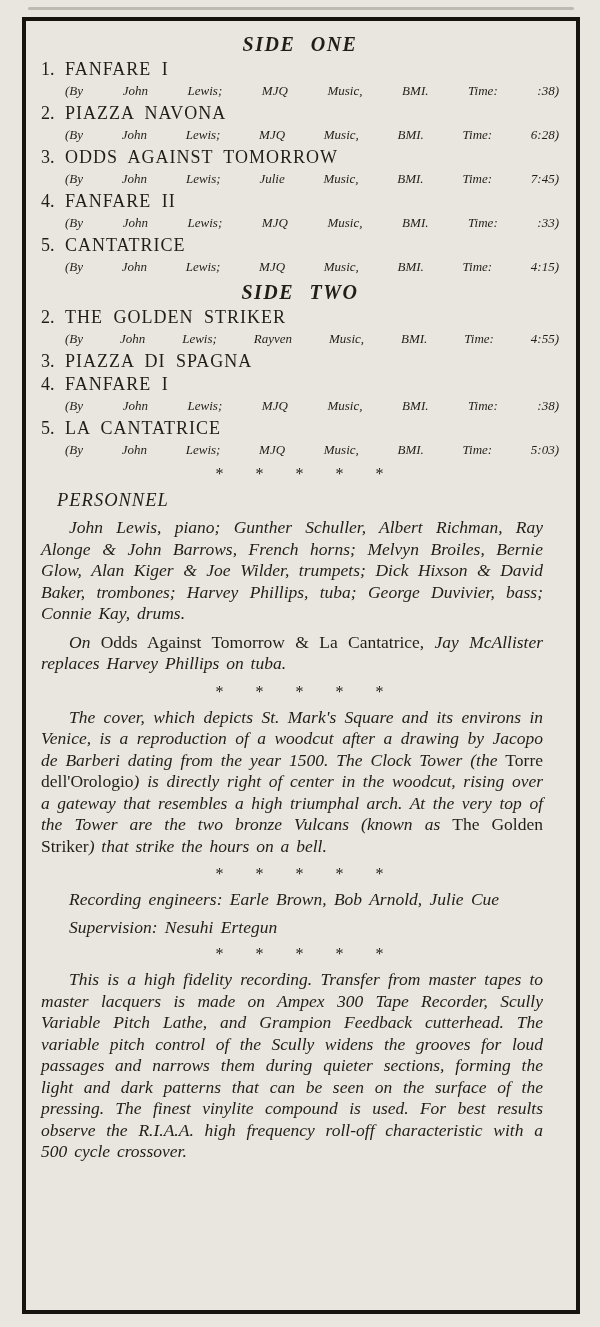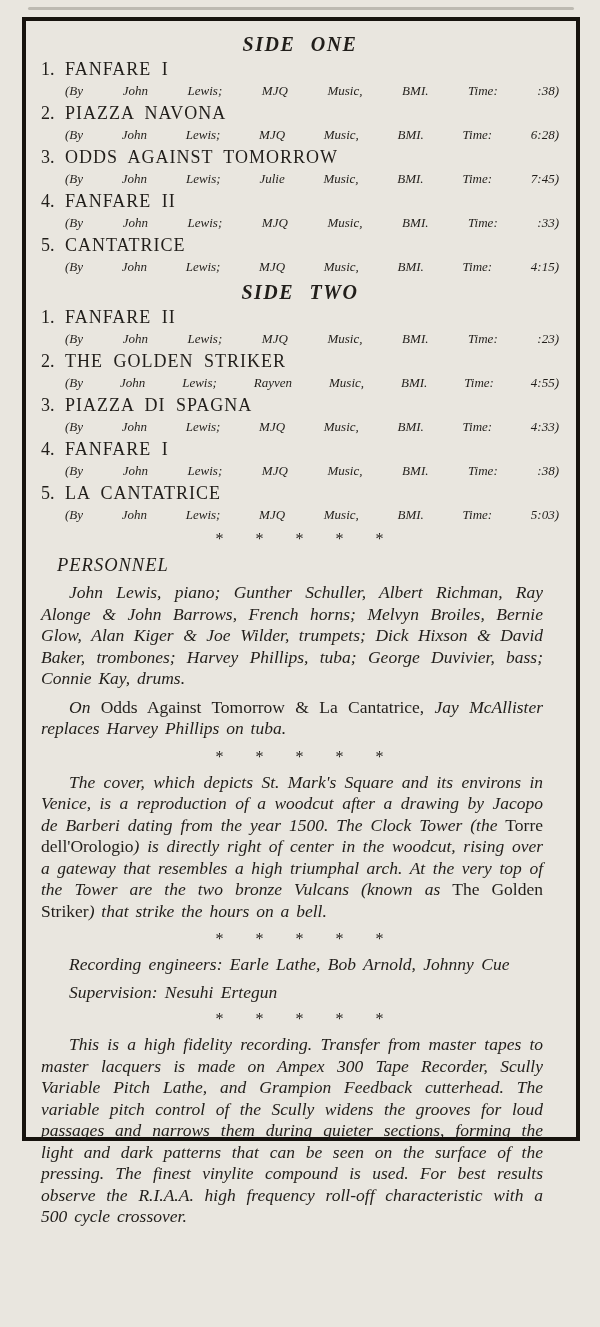--- a/index.html
+++ b/index.html
@@ -21,21 +21,21 @@
   .scan-streak {
     position: absolute;
     top: 7px; left: 28px; right: 26px;
     height: 3px;
     background: rgba(60,55,45,0.25);
     border-radius: 2px;
   }
   .panel {
     position: absolute;
     top: 17px; left: 22px;
-    width: 558px; height: 1124px;
+    width: 558px; height: 1297px;
     border: 4px solid var(--frame);
     background: var(--paper);
     padding: 8px 17px 8px 15px;
   }
   .side-heading {
     text-align: center;
     font-weight: bold;
     font-style: italic;
     font-size: 20px;
     letter-spacing: 1.5px;
@@ -128,30 +128,25 @@
     <div class="track">
       <div class="track-line"><span class="track-num">5.</span><span>CANTATRICE</span></div>
       <div class="track-credit">(By John Lewis; MJQ Music, BMI. Time: 4:15)</div>
     </div>
   </div>
 
   <div class="side-heading">SIDE TWO</div>
 
   <div>
     <div class="track">
-      <div class="track-line"><span class="track-num">1.</span><span>FANFARE II</span></div>
-      <div class="track-credit">(By John Lewis; MJQ Music, BMI. Time: :23)</div>
-    </div>
-    <div class="track">
       <div class="track-line"><span class="track-num">2.</span><span>THE GOLDEN STRIKER</span></div>
       <div class="track-credit">(By John Lewis; Rayven Music, BMI. Time: 4:55)</div>
     </div>
     <div class="track">
       <div class="track-line"><span class="track-num">3.</span><span>PIAZZA DI SPAGNA</span></div>
-      <div class="track-credit">(By John Lewis; MJQ Music, BMI. Time: 4:33)</div>
     </div>
     <div class="track">
       <div class="track-line"><span class="track-num">4.</span><span>FANFARE I</span></div>
       <div class="track-credit">(By John Lewis; MJQ Music, BMI. Time: :38)</div>
     </div>
     <div class="track">
       <div class="track-line"><span class="track-num">5.</span><span>LA CANTATRICE</span></div>
       <div class="track-credit">(By John Lewis; MJQ Music, BMI. Time: 5:03)</div>
     </div>
   </div>
@@ -163,20 +158,20 @@
   <div class="para">John Lewis, piano; Gunther Schuller, Albert Richman, Ray Alonge &amp; John Barrows, French horns; Melvyn Broiles, Bernie Glow, Alan Kiger &amp; Joe Wilder, trumpets; Dick Hixson &amp; David Baker, trombones; Harvey Phillips, tuba; George Duvivier, bass; Connie Kay, drums.</div>
 
   <div class="para"><span class="italic">On </span><span class="roman">Odds Against Tomorrow &amp; La Cantatrice, </span><span class="italic">Jay McAllister replaces Harvey Phillips on tuba.</span></div>
 
   <div class="separator">* * * * *</div>
 
   <div class="para"><span class="italic">The cover, which depicts St. Mark's Square and its environs in Venice, is a reproduction of a woodcut after a drawing by Jacopo de Barberi dating from the year 1500. The Clock Tower (the </span><span class="roman">Torre dell'Orologio</span><span class="italic">) is directly right of center in the woodcut, rising over a gateway that resembles a high triumphal arch. At the very top of the Tower are the two bronze Vulcans (known as </span><span class="roman">The Golden Striker</span><span class="italic">) that strike the hours on a bell.</span></div>
 
   <div class="separator">* * * * *</div>
 
-  <div class="credit-line">Recording engineers: Earle Lathe, Bob Arnold, Johnny Cue</div>
+  <div class="credit-line">Recording engineers: Earle Brown, Bob Arnold, Julie Cue</div>
   <div class="credit-line">Supervision: Nesuhi Ertegun</div>
 
   <div class="separator">* * * * *</div>
 
   <div class="para">This is a high fidelity recording. Transfer from master tapes to master lacquers is made on Ampex 300 Tape Recorder, Scully Variable Pitch Lathe, and Grampion Feedback cutterhead. The variable pitch control of the Scully widens the grooves for loud passages and narrows them during quieter sections, forming the light and dark patterns that can be seen on the surface of the pressing. The finest vinylite compound is used. For best results observe the R.I.A.A. high frequency roll-off characteristic with a 500 cycle crossover.</div>
 
 </div>
 
 </body></html>

